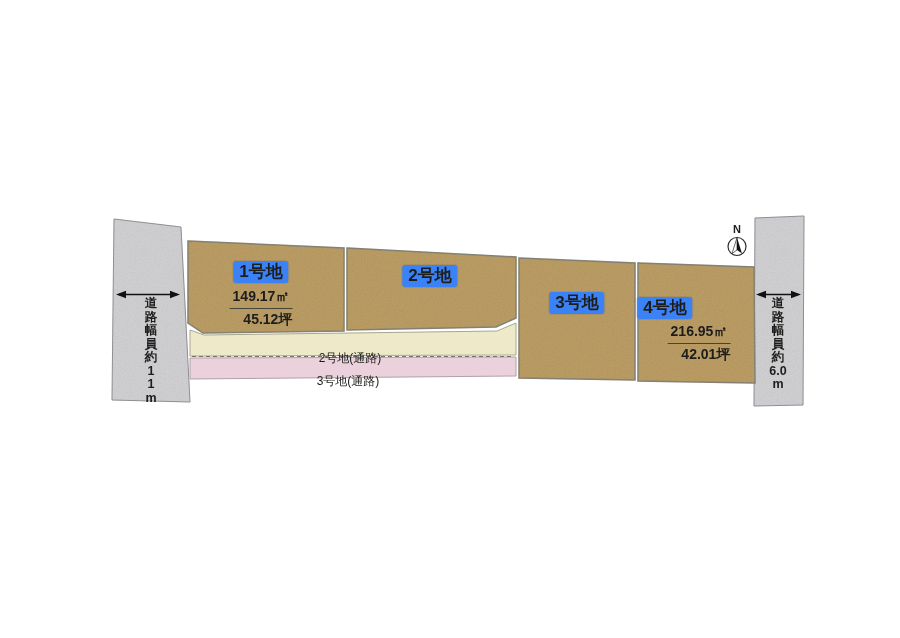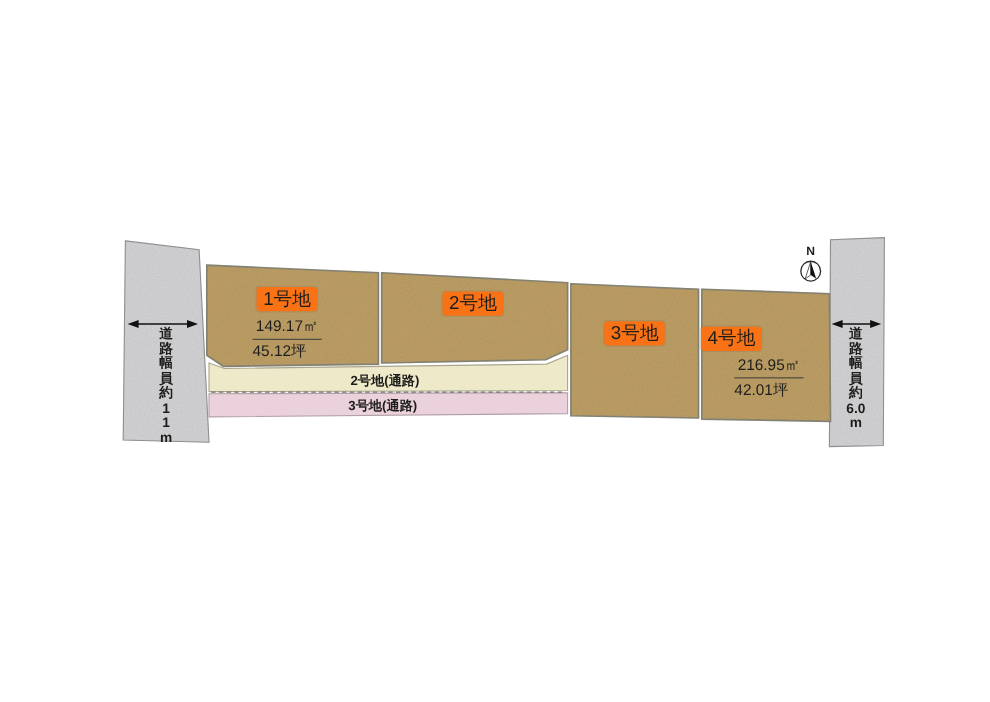--- a/index.html
+++ b/index.html
@@ -5,31 +5,31 @@
   html,body { margin:0; padding:0; background:#ffffff; }
   .canvas {
     position:relative; width:900px; height:638px; background:#ffffff;
     font-family:"Liberation Sans","DejaVu Sans",sans-serif; color:#1d1d1b; overflow:hidden;
   }
   .abs { position:absolute; }
   .cx { transform:translateX(-50%); }
   svg { position:absolute; left:0; top:0; }
 
   .plot-name {
-    background:#f97316; border-radius:3px; padding:0 6px;
-    font-size:17px; font-weight:400; line-height:22px; height:22px;
+    background:#3b82f6; border-radius:3px; padding:0 6px;
+    font-size:17px; font-weight:700; line-height:22px; height:22px;
     white-space:nowrap; text-align:right;
     box-shadow:0 0 0 1px rgba(120,115,95,0.25);
   }
-  .plot-vals { display:flex; flex-direction:column; align-items:flex-start;
-    font-size:14px; font-weight:400; white-space:nowrap; }
+  .plot-vals { display:flex; flex-direction:column; align-items:flex-end;
+    font-size:14px; font-weight:700; white-space:nowrap; }
   .plot-vals .sqm { padding:0 3px 2px 3px; border-bottom:1.6px solid #45443c; }
   .plot-vals .tsubo { margin-top:2px; }
 
-  .passage-label { font-size:12px; font-weight:700; white-space:nowrap; }
+  .passage-label { font-size:12px; font-weight:400; white-space:nowrap;margin-top:12px; }
 
   .road-label { display:flex; flex-direction:column; align-items:center;
     font-size:12.5px; font-weight:600; line-height:1.0; }
   .road-label span { display:block; margin-bottom:1px; }
 
   .n-label { font-size:11px; font-weight:700; }
 </style>
 </head>
 <body>
 

